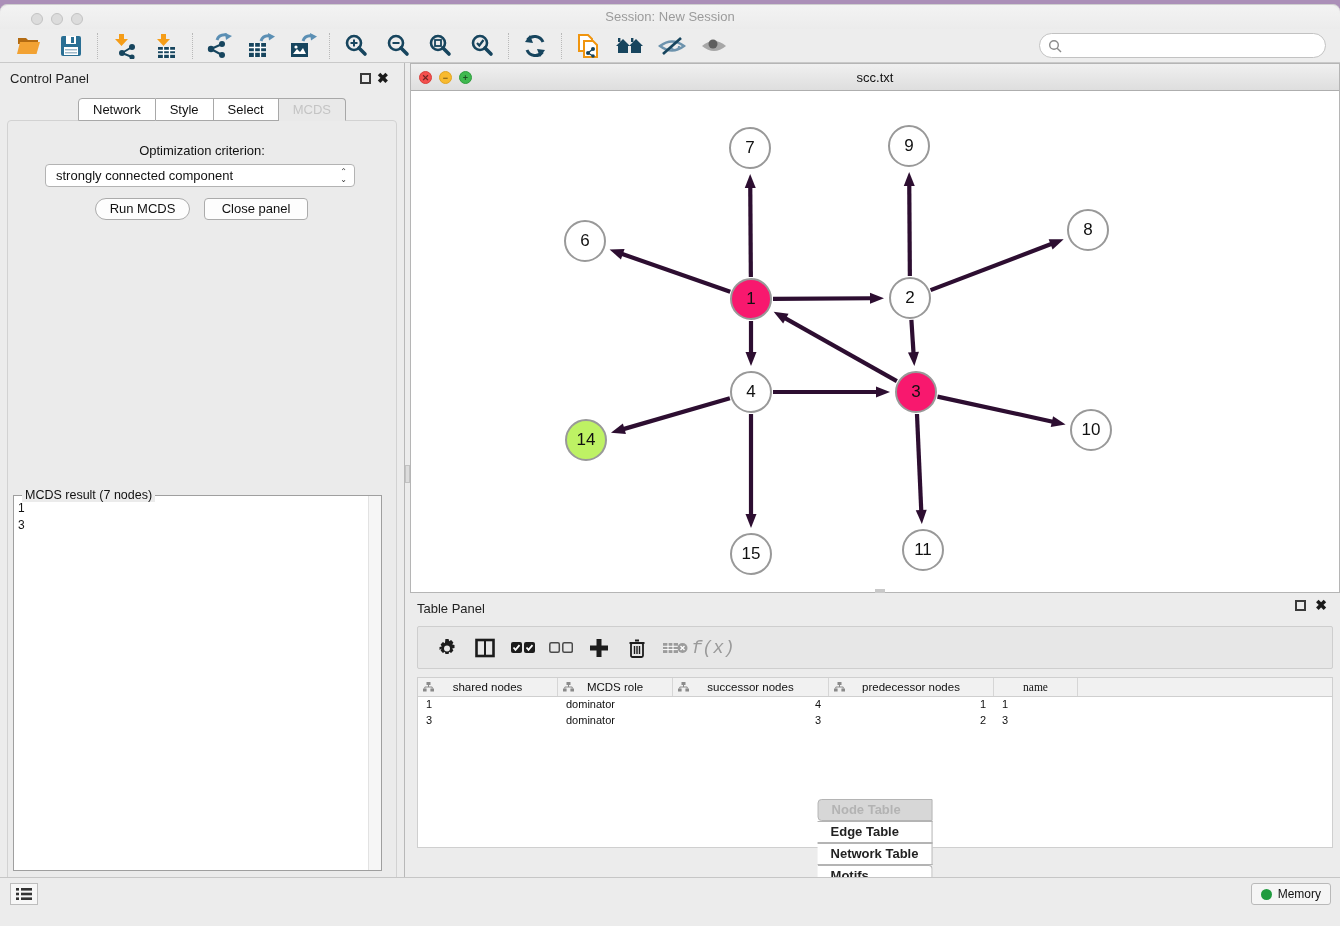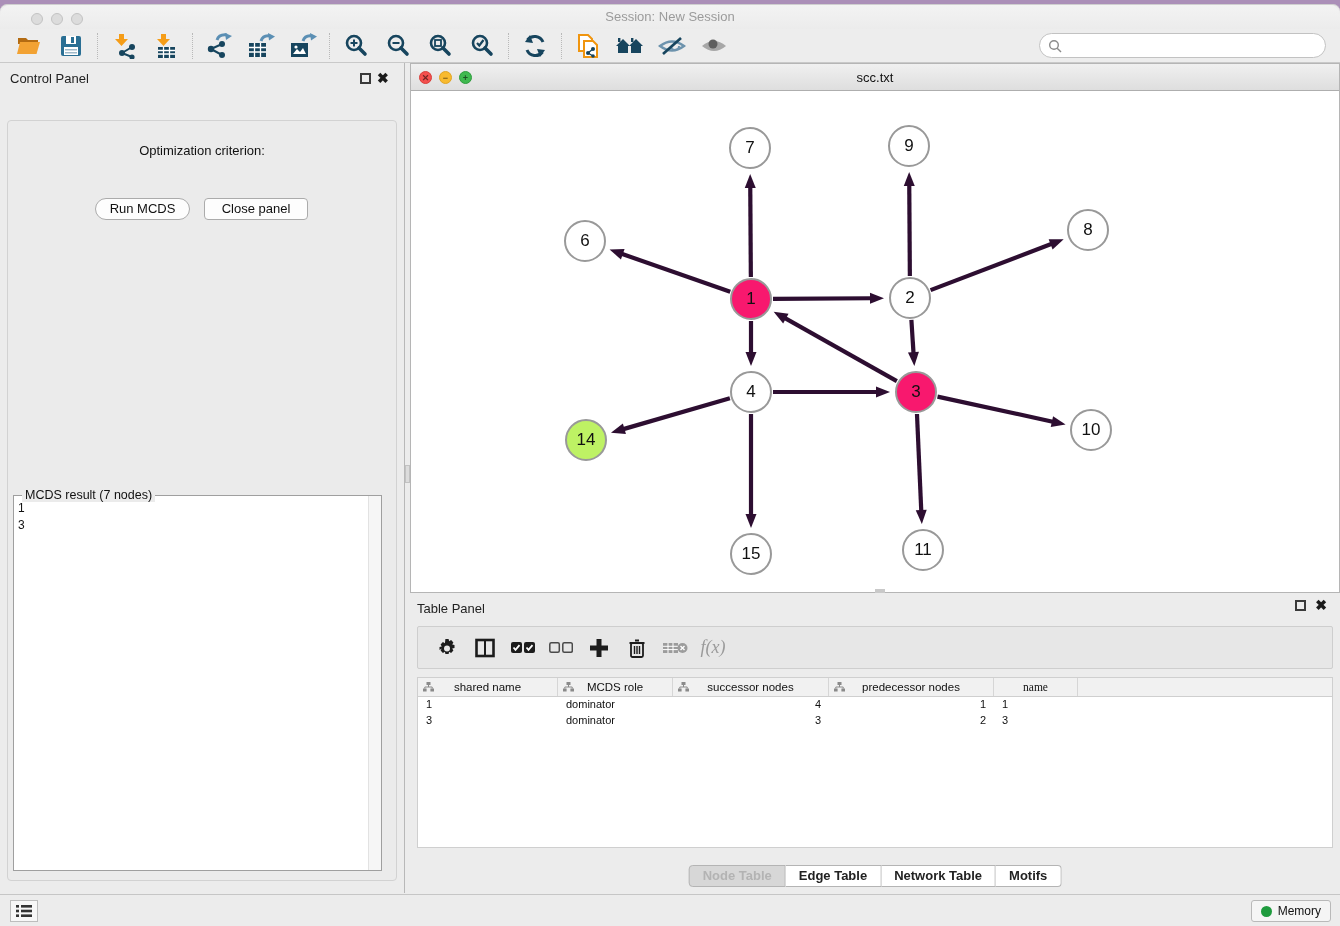--- a/index.html
+++ b/index.html
@@ -68,39 +68,39 @@
   .gnode { position:absolute; width:42px; height:42px; border-radius:50%; border:2px solid #999;
            display:flex; align-items:center; justify-content:center; font-size:17px; color:#111; }
   .net-handle { position:absolute; left:50%; bottom:-1px; width:10px; height:4px; background:#c9c9c9; }
 
   
   .table-panel { position:absolute; left:410px; top:588px; right:0; bottom:33px; background:#ececec; }
   .tp-title { position:absolute; left:7px; top:8px; font-size:13px; color:#222; }
   .tp-toolbar { position:absolute; left:7px; top:33px; right:7px; height:43px; background:#e7e7e7;
                 border:1px solid #cecece; border-radius:2px; display:flex; align-items:center; padding-left:10px; }
   .tp-toolbar .tbtn { margin:0 4px; }
-  .fx { font-family:Liberation Serif, serif; font-style:italic; font-size:18px; color:#9a9a9a; }
+  .fx { font-family:Liberation Mono, monospace; font-style:italic; font-size:18px; color:#9a9a9a; }
   .dtable { position:absolute; left:7px; top:84px; right:7px; bottom:45px; background:#fff; border:1px solid #cfcfcf; }
   .thead { display:flex; height:19px; background:#f1f1f1; border-bottom:1px solid #cfcfcf; }
   .th { position:relative; display:flex; align-items:center; justify-content:center;
         font-size:11.5px; color:#111; border-right:1px solid #d6d6d6; flex:0 0 auto; }
   .th .hier { position:absolute; left:5px; top:4px; }
   .trow { display:flex; height:16px; }
   .td { font-size:11px; color:#111; padding:1px 8px 0; flex:0 0 auto; overflow:hidden; }
   .td.r { text-align:right; }
 
-  .bottom-tabs { position:absolute; left:50%; transform:translateX(-50%); bottom:6px; display:flex; }
+  .bottom-tabs { position:absolute; left:50%; transform:translateX(-50%); bottom:6px; display:flex;flex-direction:column; }
   .btab { height:22px; padding:0 13px; background:#fff; border:1px solid #b4b4b4; border-left:none;
           font-size:13px; font-weight:bold; line-height:20px; color:#222; }
   .btab:first-child { border-left:1px solid #b4b4b4; border-radius:4px 0 0 4px; }
   .btab:last-child { border-radius:0 4px 4px 0; }
   .btab.sel { background:#d7d7d7; color:#b3b3b3; }
 
   
-  .statusbar { position:absolute; left:0; right:0; bottom:0; height:32px; background:#ececec; border-top:1px solid #c6c6c6; }
+  .statusbar { position:absolute; left:0; right:0; bottom:0; height:49px; background:#ececec; border-top:1px solid #c6c6c6; }
   .list-btn { position:absolute; left:10px; top:5px; width:28px; height:22px; background:#f7f7f7;
               border:1px solid #bdbdbd; display:flex; align-items:center; justify-content:center; }
   .mem-btn { position:absolute; right:9px; top:5px; height:22px; padding:0 9px; background:#f5f5f5;
              border:1px solid #b9b9b9; border-radius:3px; display:flex; align-items:center; gap:6px; }
   .mem-dot { width:11px; height:11px; border-radius:50%; background:#1f9b3e; }
   .mem-label { font-size:12px; color:#111; }
 </style>
 </head>
 <body>
 
@@ -253,22 +253,32 @@
       <input type="text" placeholder="" style="">
     </span>
   </div>
 
   <div class="control-panel">
     <div class="cp-header">
       <span class="cp-title">Control Panel</span>
       <span class="panel-float" style="left:360px;"></span>
       <span class="panel-close" style="left:377px;">✖</span>
     </div>
+    <div class="cp-tabs">
+        <div class="cp-tab">Network</div>
+        <div class="cp-tab">Style</div>
+        <div class="cp-tab">Select</div>
+        <div class="cp-tab sel">MCDS</div>
+      </div>
     <div class="cp-card">
       <div class="opt-label">Optimization criterion:</div>
+      <div class="criterion">
+        <span>strongly connected component</span>
+        <span class="steppers">⌃<br>⌄</span>
+      </div>
       <div class="cp-btn" style="left:87px; width:95px;border-radius:11px;">Run MCDS</div>
       <div class="cp-btn" style="left:196px; width:104px;">Close panel</div>
       <div class="mcds-result">
         <span class="mcds-legend">MCDS result (7 nodes)</span>
         <div class="mcds-text">1
 3</div>
         <div class="mcds-scroll"></div>
       </div>
     </div>
   </div>
@@ -388,21 +398,21 @@
 
     <div class="dtable">
       <div class="thead">
           <div class="th" style="width: 140px;">
             <svg class="hier" width="11" height="10" viewBox="0 0 11 10">
               <rect x="3.5" y="0" width="4" height="3" fill="#8a8a8a"></rect>
               <path d="M5.5 3v2M1.8 5h7.4M1.8 5v1.5M9.2 5v1.5" stroke="#8a8a8a" stroke-width="1" fill="none"></path>
               <rect x="0" y="6.5" width="3.6" height="3" fill="#8a8a8a"></rect>
               <rect x="7.4" y="6.5" width="3.6" height="3" fill="#8a8a8a"></rect>
             </svg>
-            <span>shared name</span>
+            <span>shared nodes</span>
           </div>
           <div class="th" style="width: 115px;">
             <svg class="hier" width="11" height="10" viewBox="0 0 11 10">
               <rect x="3.5" y="0" width="4" height="3" fill="#8a8a8a"></rect>
               <path d="M5.5 3v2M1.8 5h7.4M1.8 5v1.5M9.2 5v1.5" stroke="#8a8a8a" stroke-width="1" fill="none"></path>
               <rect x="0" y="6.5" width="3.6" height="3" fill="#8a8a8a"></rect>
               <rect x="7.4" y="6.5" width="3.6" height="3" fill="#8a8a8a"></rect>
             </svg>
             <span>MCDS role</span>
           </div>

